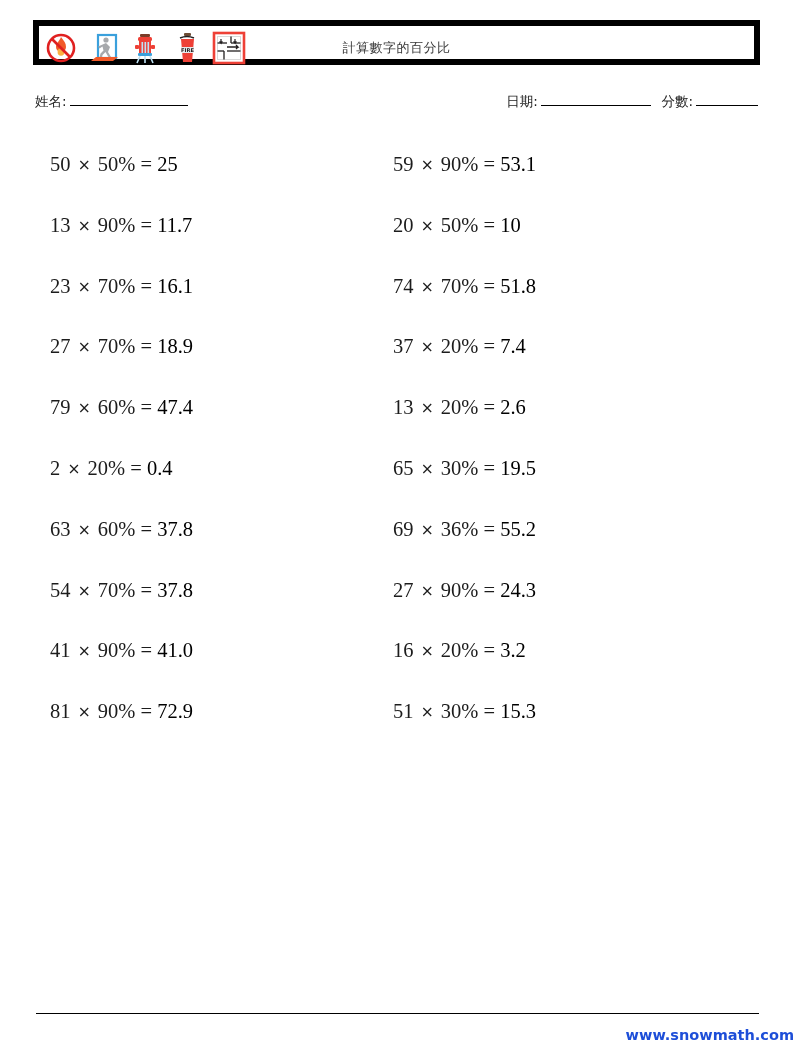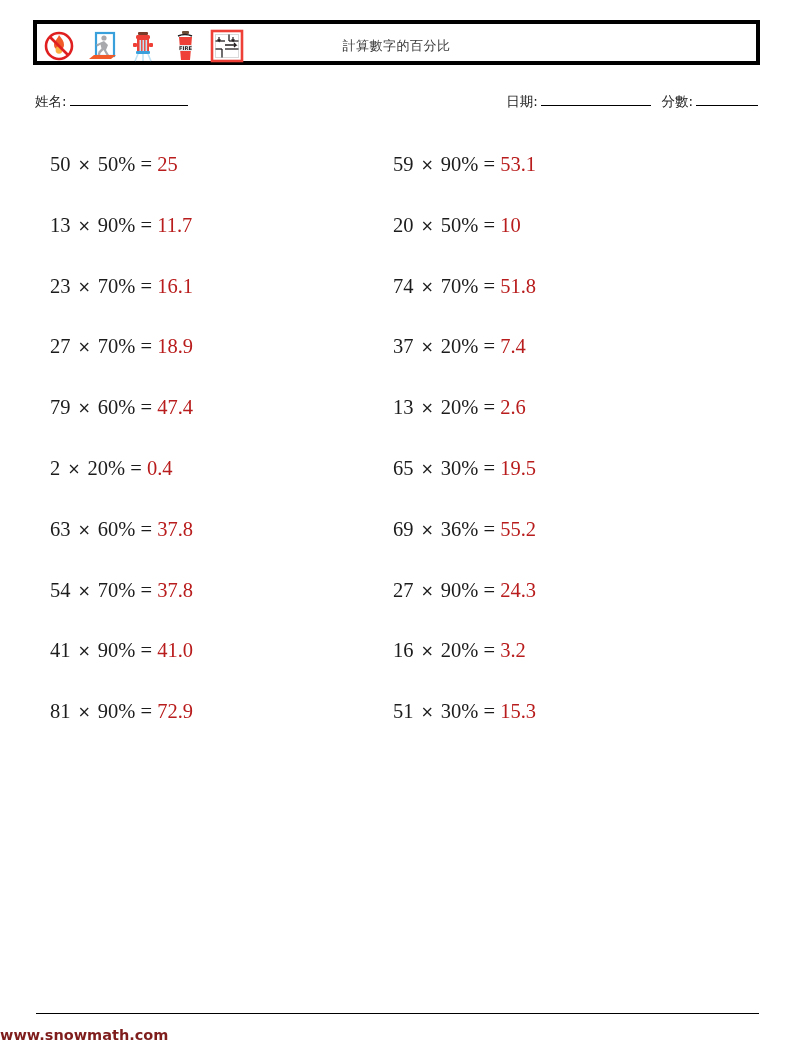--- a/index.html
+++ b/index.html
@@ -16,21 +16,21 @@
     overflow: hidden;
   }
 
   
   .header-box {
     position: absolute;
     left: 33px;
     top: 20px;
     width: 727px;
     height: 45px;
-    border: 4px solid #000000;
+    border: 6px solid #000000;
     box-sizing: border-box;
   }
   .header-icons {
     position: absolute;
     left: 2px;
     top: 1px;
     height: 41px;
     display: flex;
     align-items: center;
     gap: 2px;
@@ -114,41 +114,41 @@
     font-family: "Liberation Serif", "DejaVu Serif", serif;
     color: #1c1c1c;
   }
   .prob-row .times {
     font-family: "DejaVu Sans", sans-serif;
     font-size: 15.5px;
     vertical-align: 1px;
     padding: 0 2px;
   }
   .prob-row .ans {
-    color: #b91c1c;
+    color: #000000;
   }
 
   
   .footer-rule {
     position: absolute;
     left: 36px;
     top: 1013px;
     width: 723px;
     border-top: 1.6px solid #000000;
   }
   .footer-text {
     position: absolute;
     left: 0;
     right: 0;
     top: 1027px;
-    text-align: left;
+    text-align: right;
     font-family: "DejaVu Sans", "Liberation Sans", sans-serif;
     font-size: 14.5px;
     font-weight: bold;
-    color: #7f1d1d;
+    color: #1d4ed8;
   }
 </style>
 </head>
 <body>
 
 <div class="header-box">
   <div class="header-title">計算數字的百分比</div>
   <div class="header-icons">
 
     <div class="icon-cell">

